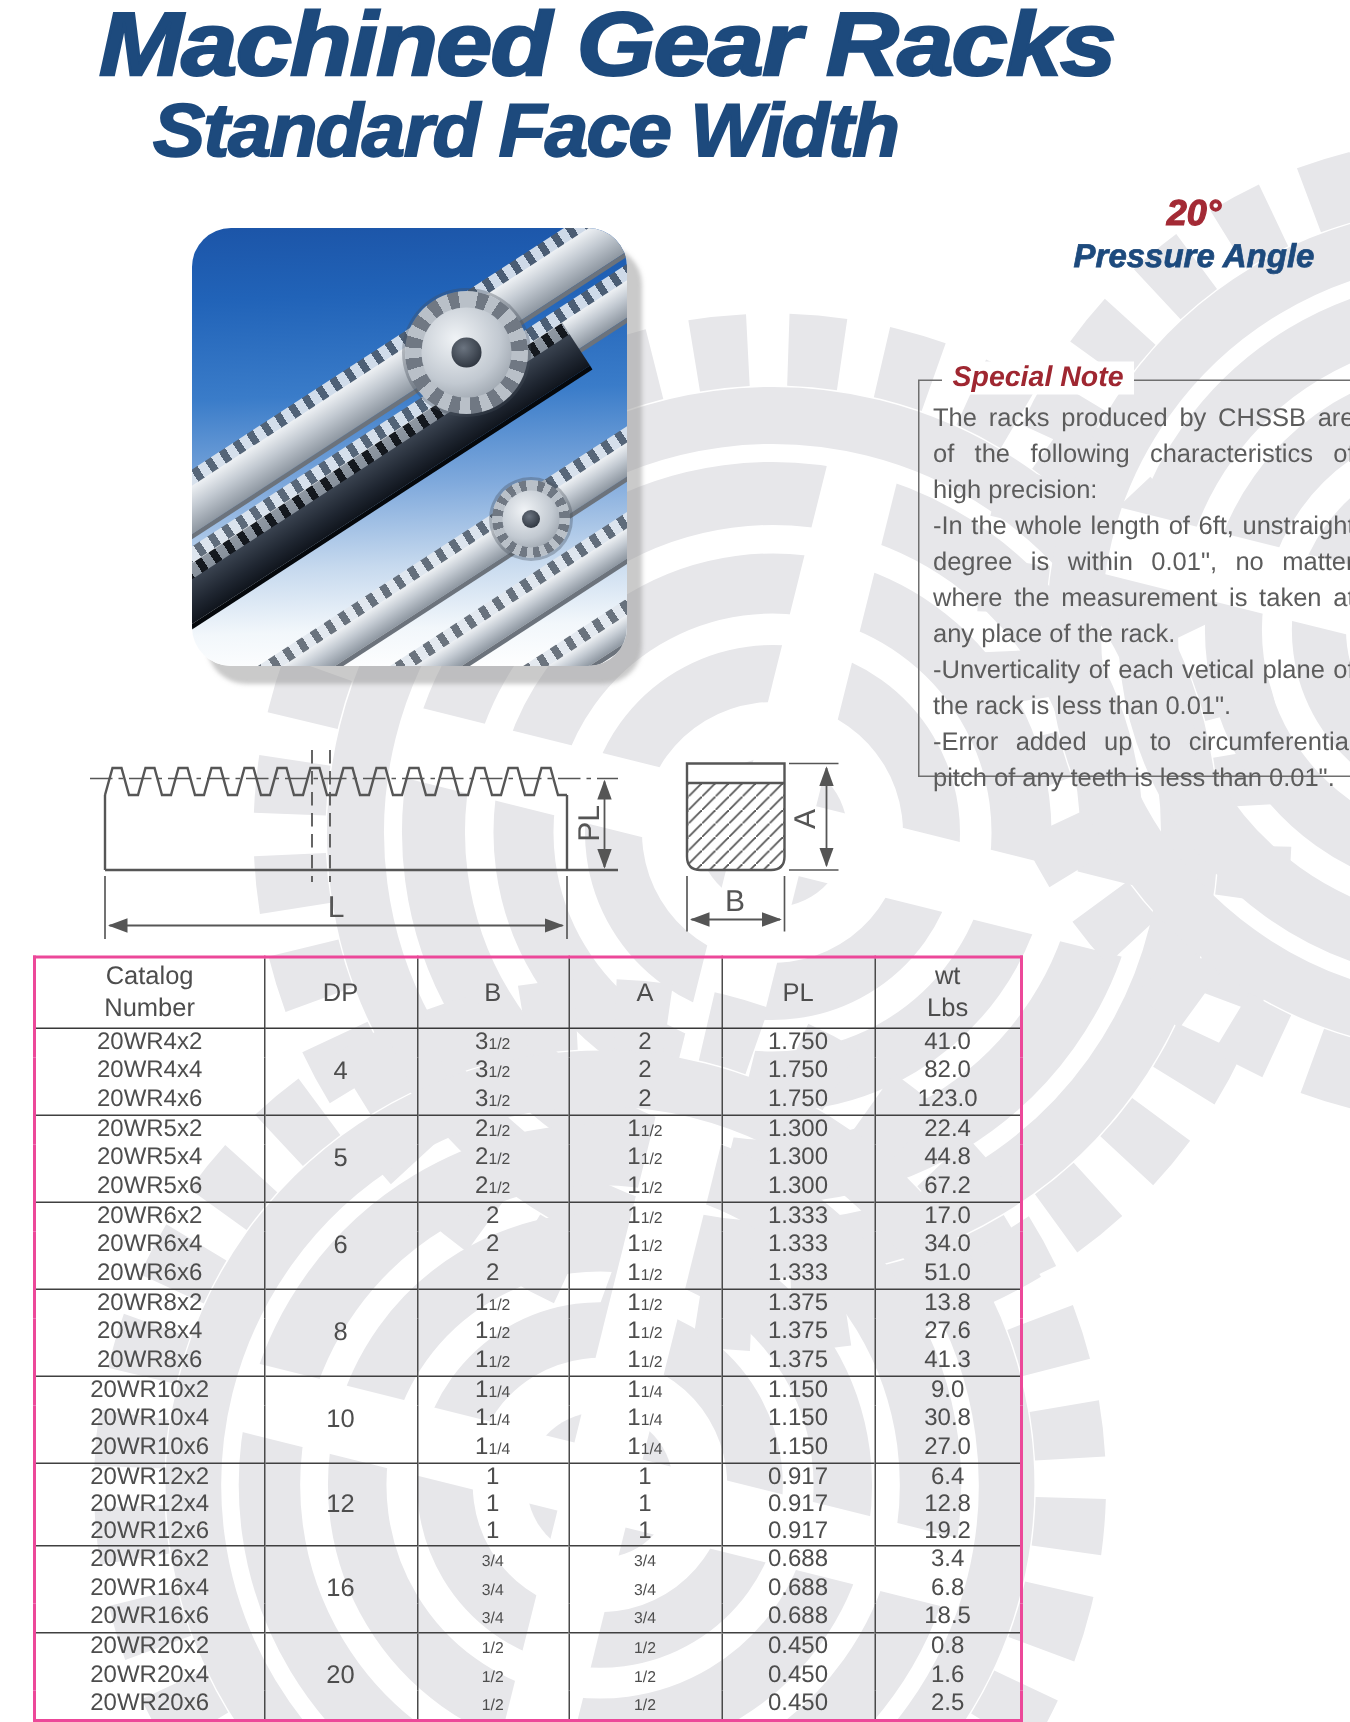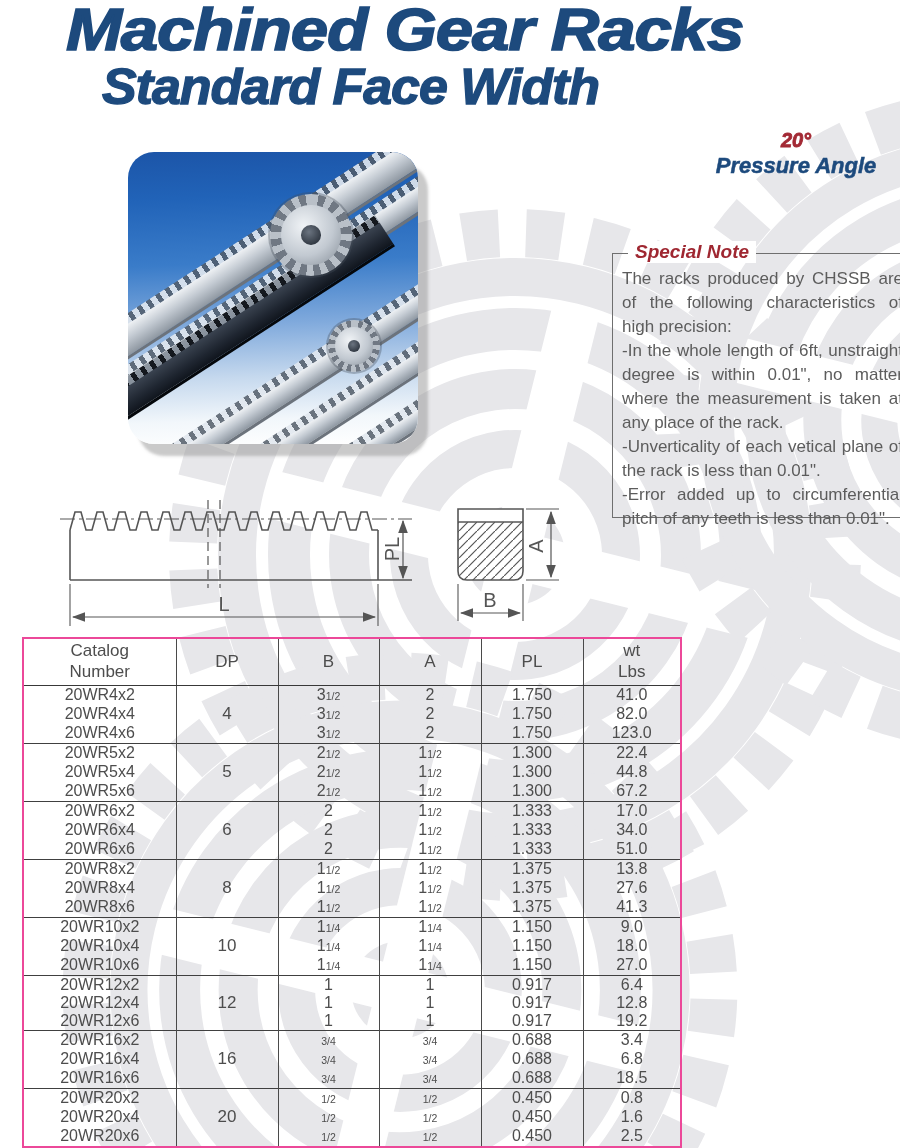--- a/index.html
+++ b/index.html
@@ -26,21 +26,21 @@
   }
   .title2 {
     position:absolute; left:102px; top:61px; z-index:3;
     font-style:italic; font-weight:700; font-size:50px; line-height:1.05;
     color:#1d4a7d; letter-spacing:-1px;
     -webkit-text-stroke:1.3px #1d4a7d;
     transform:scaleX(1.04); transform-origin:left top; white-space:nowrap;
   }
   .angle-block { position:absolute; left:710px; top:129px; width:172px; text-align:center; z-index:3; }
   .angle-value {
-    font-style:italic; font-weight:700; font-size:20px; color:#a32a35;
+    font-style:italic; font-weight:700; font-size:24px; color:#a32a35;
     -webkit-text-stroke:0.8px #a32a35;
   }
   .angle-label {
     margin-top:1px; font-style:italic; font-weight:700; font-size:22px; color:#1d4a7d;
     -webkit-text-stroke:0.5px #1d4a7d; white-space:nowrap;
   }
   
   .photo {
     position:absolute; left:128px; top:152px; width:290px; height:292px; z-index:2;
     border-radius:26px; overflow:hidden;
@@ -360,21 +360,21 @@
           <td><span>1</span><span class="frac">1/4</span></td>
           <td><span>1</span><span class="frac">1/4</span></td>
           <td>1.150</td>
           <td>9.0</td>
         </tr>
         <tr>
           <td>20WR10x4</td>
           <td><span>1</span><span class="frac">1/4</span></td>
           <td><span>1</span><span class="frac">1/4</span></td>
           <td>1.150</td>
-          <td>18.0</td>
+          <td>30.8</td>
         </tr>
         <tr>
           <td>20WR10x6</td>
           <td><span>1</span><span class="frac">1/4</span></td>
           <td><span>1</span><span class="frac">1/4</span></td>
           <td>1.150</td>
           <td>27.0</td>
         </tr>
       </tbody>
       <tbody>

